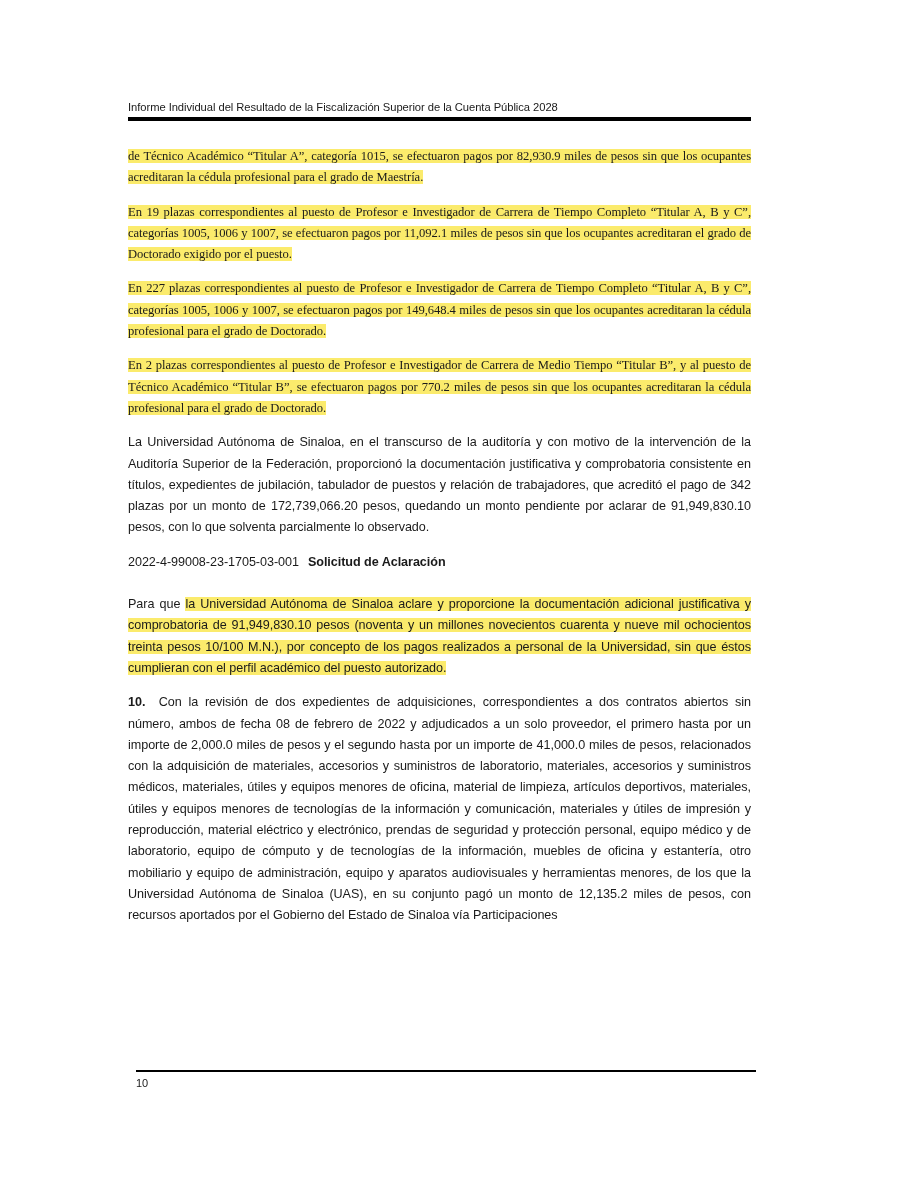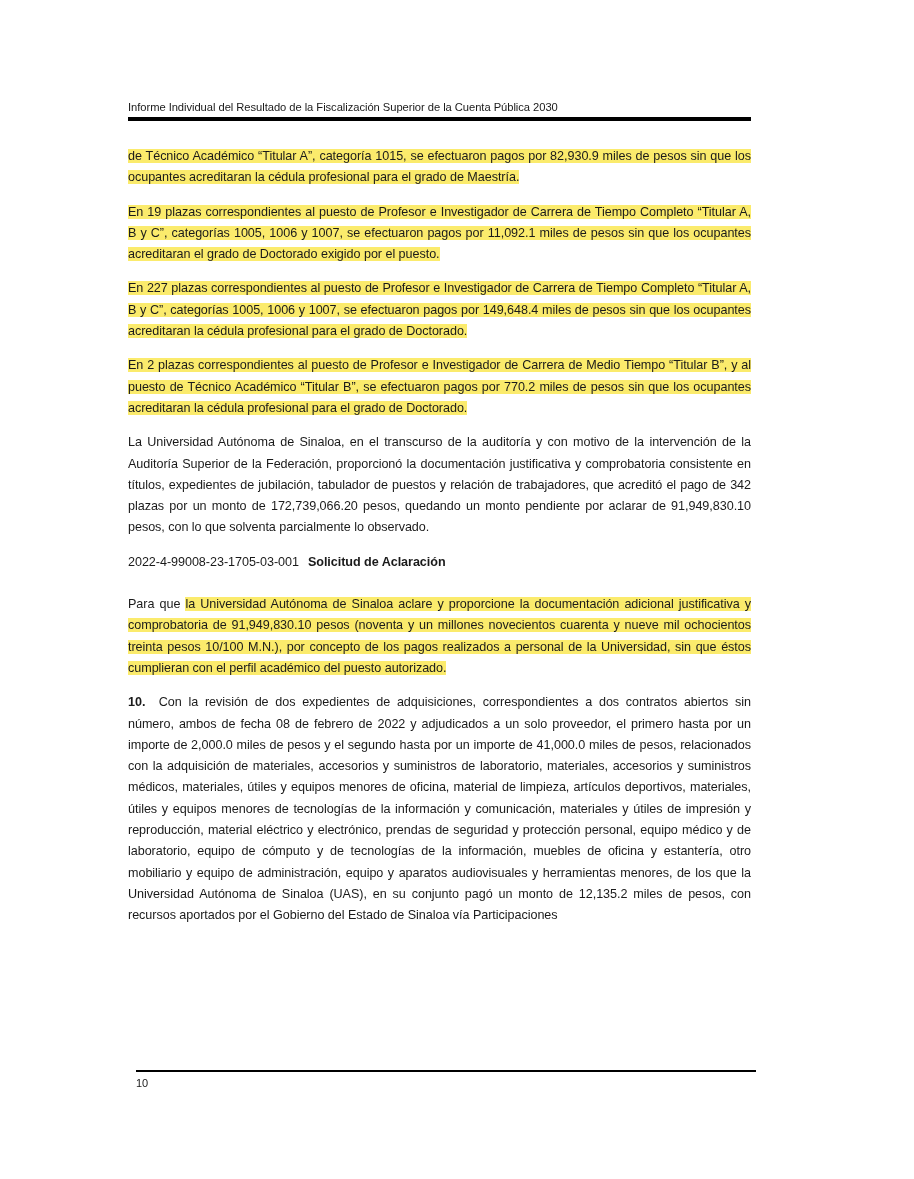--- a/index.html
+++ b/index.html
@@ -77,21 +77,21 @@
 
   .ref-line {
     margin: 0 0 13px 0;
     font-size: 12.6px;
     line-height: 21.3px;
     color: #1a1a1a;
     letter-spacing: -0.05px;
   }
   .ref-line .ref-num { font-weight: normal; }
   .ref-line .ref-title { font-weight: bold; margin-left: 9px; }
-  .gap-md { margin-bottom: 17px; }
+  .gap-md { margin-bottom: 17px; font-family: Liberation Serif, serif; }
   .gap-lg { margin-bottom: 21px; }
 
   
   .doc-footer {
     position: absolute;
     top: 1070px;
     left: 8px;
     width: 620px;
   }
   .footer-rule {
@@ -105,21 +105,21 @@
     line-height: 14px;
     color: #1a1a1a;
   }
 </style>
 </head>
 <body>
 
 <div class="page">
 
   <div class="doc-header">
-    <div class="header-text">Informe Individual del Resultado de la Fiscalización Superior de la Cuenta Pública 2030</div>
+    <div class="header-text">Informe Individual del Resultado de la Fiscalización Superior de la Cuenta Pública 2028</div>
     <div class="header-rule"></div>
   </div>
 
   <div class="content">
 
     <p class="para gap-md">
       <span class="hl">de Técnico Académico “Titular A”, categoría 1015, se efectuaron pagos por 82,930.9 miles de pesos sin que los ocupantes acreditaran la cédula profesional para el grado de Maestría.</span>
     </p>
 
     <p class="para gap-md">

